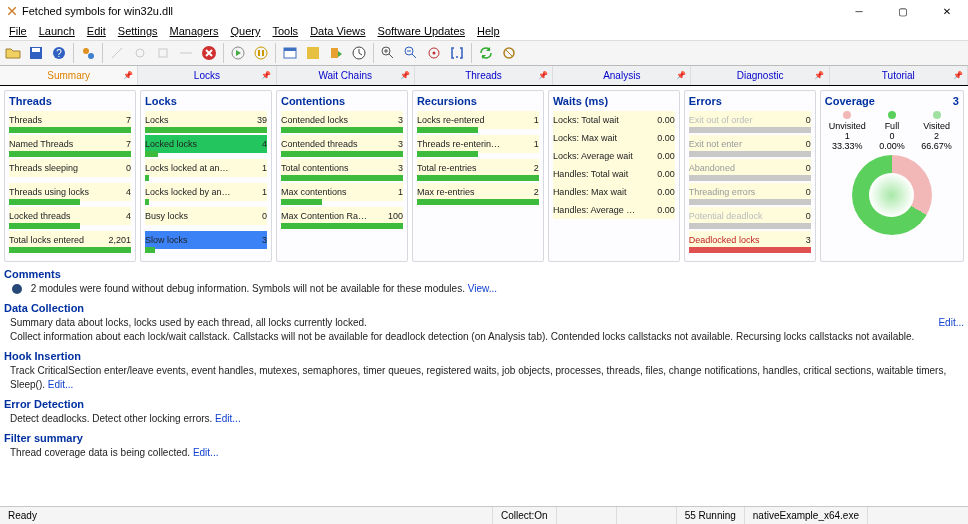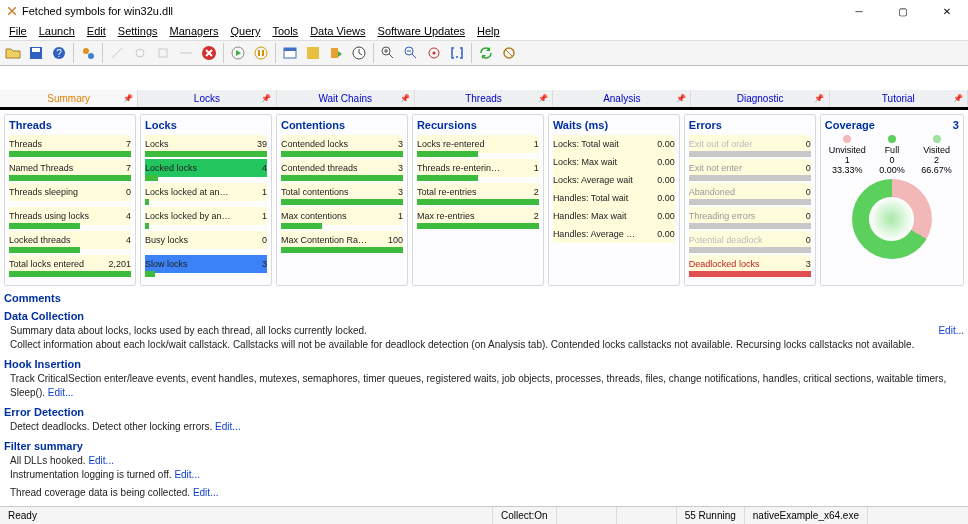--- a/index.html
+++ b/index.html
@@ -8,21 +8,21 @@
 .titlebar .app-icon { width: 12px; height: 12px; color: #d08030; margin-right: 4px; }
 .titlebar .title { flex: 1; font-size: 11px; }
 .titlebar .winbtns { display: flex; gap: 14px; }
 .winbtn { width: 30px; height: 18px; display: flex; align-items: center; justify-content: center; }
 .menubar { height: 18px; display: flex; align-items: center; padding: 0 4px; gap: 2px; }
 .menuitem { padding: 1px 5px; font-size: 11px; text-decoration: underline; }
 .toolbar { height: 26px; background: #f5f5f5; border-top: 1px solid #ddd; border-bottom: 1px solid #bbb; display: flex; align-items: center; padding: 0 2px; gap: 1px; }
 .tbtn { width: 22px; height: 22px; display: flex; align-items: center; justify-content: center; }
 .tbtn svg { width: 16px; height: 16px; }
 .tsep { width: 1px; height: 20px; background: #ccc; margin: 0 2px; }
-.tabs { height: 20px; display: flex; border-bottom: 3px solid #000000; background: #f8f8f8; margin-top: 24px;}
+.tabs { height: 20px; display: flex; border-bottom: 1px solid #000000; background: #f8f8f8;}
 .tab { flex: 1; display: flex; align-items: center; justify-content: center; font-size: 10px; color: #0000cc; border-right: 1px solid #ddd; position: relative; background:#eef0f2;}
 .tab.active { color: #e08000; background:#f8f8f8;}
 .tab .pin { position: absolute; right: 4px; font-size: 8px; color: #888; }
 .main { flex: 1; overflow: auto; padding: 4px; background: #fff; }
 .cards { display: flex; gap: 4px; margin-bottom: 6px; }
 .card { flex: 1; border: 1px solid #d8d8e0; border-radius: 2px; background: #fdfdff; padding: 4px 4px 6px; min-width: 0;}
 .card.coverage { flex: 1.1; }
 .card h3 { font-size: 11px; font-weight: bold; color: #0030a0; margin-bottom: 4px; display:flex; justify-content:space-between; align-items:center;}
 .row { display: flex; align-items: center; height: 18px; }
 .row .label { flex: 1; font-size: 9px; color: #222; white-space: nowrap; overflow: hidden; text-overflow: ellipsis;}
@@ -435,20 +435,25 @@
       <div class="covstats" id="covstats">
           <div><span class="dot" style="background:#f2b8b8"></span><br>Unvisited<br>1<br>33.33%</div>
           <div><span class="dot" style="background:#5cd05c"></span><br>Full<br>0<br>0.00%</div>
           <div><span class="dot" style="background:#a0e0a0"></span><br>Visited<br>2<br>66.67%</div>
         </div>
       <div class="pie"></div>
     </div>
   </div>
 
   <div class="section-head">Comments</div>
+  <div class="section-body">
+    <span class="comment-dot"></span>
+    <span>2 modules were found without debug information. Symbols will not be available for these modules. </span>
+    <span class="link">View...</span>
+  </div>
 
   <div class="section-head">Data Collection</div>
   <div class="section-body descrow">
     <div class="desctext">
       <div>Summary data about locks, locks used by each thread, all locks currently locked.</div>
       <div>Collect information about each lock/wait callstack. Callstacks will not be available for deadlock detection (on Analysis tab). Contended locks callstacks not available. Recursing locks callstacks not available.</div>
     </div>
     <span class="editlink">Edit...</span>
   </div>
 
@@ -458,24 +463,20 @@
     <span class="link">Edit...</span>
   </div>
 
   <div class="section-head">Error Detection</div>
   <div class="section-body">
     <span>Detect deadlocks. Detect other locking errors. </span>
     <span class="link">Edit...</span>
   </div>
 
   <div class="section-head">Filter summary</div>
-  <div class="section-body">
-    <span>All DLLs hooked. </span><span class="link">Edit...</span><br>
-    <span>Instrumentation logging is turned off. </span><span class="link">Edit...</span>
-  </div>
 
   <div class="section-body">
     <span>Thread coverage data is being collected. </span><span class="link">Edit...</span><br><br>
     <br>
     
   </div>
 </div>
 
 <div class="statusbar">
   <div class="s-ready">Ready</div>

